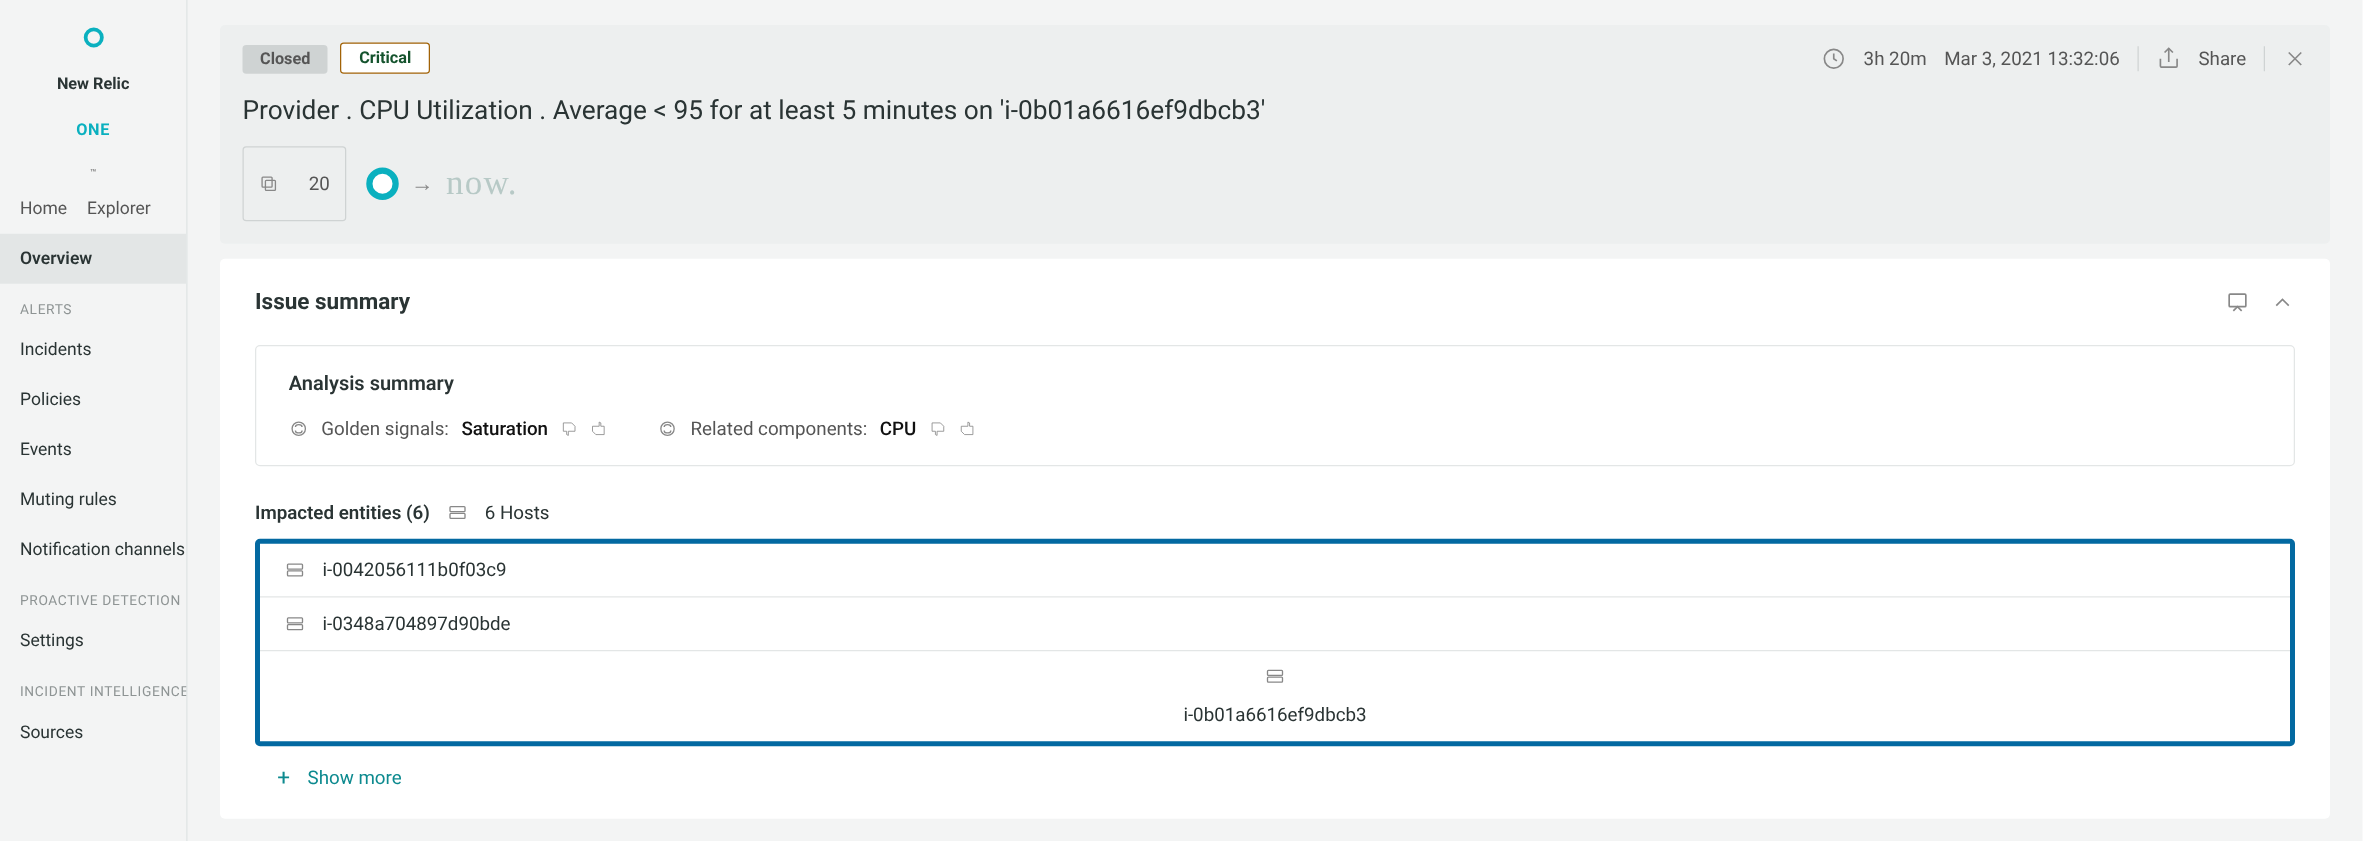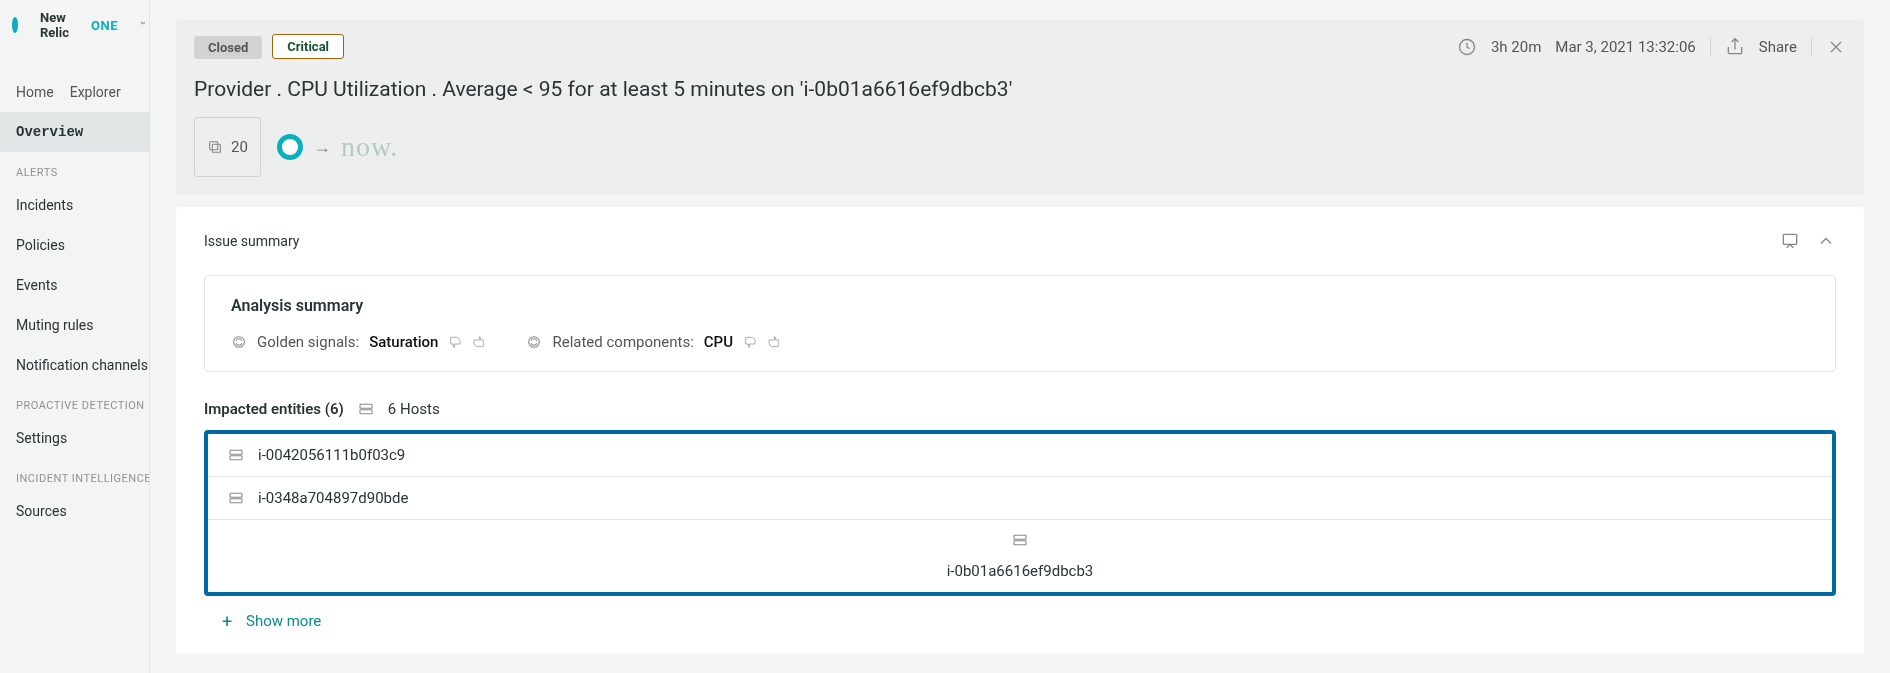--- a/index.html
+++ b/index.html
@@ -21,59 +21,58 @@
     width: 150px;
     height: 100%;
     background: #f3f4f4;
     border-right: 1px solid #e0e4e4;
     display: flex;
     flex-direction: column;
   }
   .logo-row {
     display: flex; align-items: center;
     gap: 22px;
-    padding: 10px 12px 8px 12px;
+    padding: 22px 12px 8px 12px;
     font-weight: 700;
     font-size: 13px;
     color: #2a3434;
+    flex-direction: column;
   }
   .logo-circle {
     width: 16px; height: 16px;
     border: 3px solid #0ab0bf;
     border-radius: 50%;
     display: inline-block;
   }
   .logo-one { color: #0ab0bf; font-weight: 700; letter-spacing: .5px; }
   .logo-tm { font-size: 8px; vertical-align: super; color: #888; }
 
   .top-tabs {
     display: flex;
     gap: 0;
     padding: 4px 8px 8px 8px;
     font-size: 14px;
   }
   .top-tabs span {
     padding: 4px 8px;
     color: #555;
     cursor: pointer;
-    margin-top: 28px;
   }
 
   .nav-item {
     padding: 12px 16px;
     font-size: 14px;
     color: #2a3434;
     cursor: pointer;
     white-space: nowrap;
     overflow: hidden;
   }
   .nav-item.active {
     background: #e3e6e6;
     font-weight: 600;
-    font-family: Liberation Mono, monospace;
   }
   .nav-header {
     padding: 14px 16px 6px 16px;
     font-size: 11px;
     letter-spacing: .5px;
     color: #8e9494;
     text-transform: uppercase;
     white-space: nowrap;
     overflow: hidden;
   }
@@ -130,21 +129,21 @@
     margin-top: 18px;
   }
 
   .integration-row {
     display: flex;
     align-items: center;
     gap: 16px;
     margin-top: 16px;
   }
   .count-pill {
-    display: flex; align-items: center; gap: 8px;
+    display: flex; align-items: center; gap: 24px;
     border: 1px solid #cfd3d3;
     border-radius: 3px;
     padding: 20px 12px;
     font-size: 15px;
     color: #555;
     background: #fff0;
   }
   .flow-icons { display:flex; align-items:center; gap:10px; color:#888; }
   .nr-circle {
     width:26px; height:26px;
@@ -164,21 +163,21 @@
   .section-card {
     background: #fff;
     border-radius: 4px;
     margin-top: 12px;
     padding: 24px 28px 24px 28px;
   }
   .section-header {
     display:flex; align-items:center; justify-content:space-between;
     margin-bottom: 24px;
   }
-  .section-title { font-size: 14px; font-weight:400; }
+  .section-title { font-size: 18px; font-weight:700; }
   .section-actions { display:flex; gap:16px; color:#555; }
 
   .analysis-box {
     border: 1px solid #e3e6e6;
     border-radius: 4px;
     padding: 20px 26px;
   }
   .analysis-title { font-size:16px; font-weight:600; margin-bottom:18px; }
   .signals-row { display:flex; align-items:center; gap:40px; color:#555; font-size:15px;}
   .sig-group { display:flex; align-items:center; gap:10px; }

